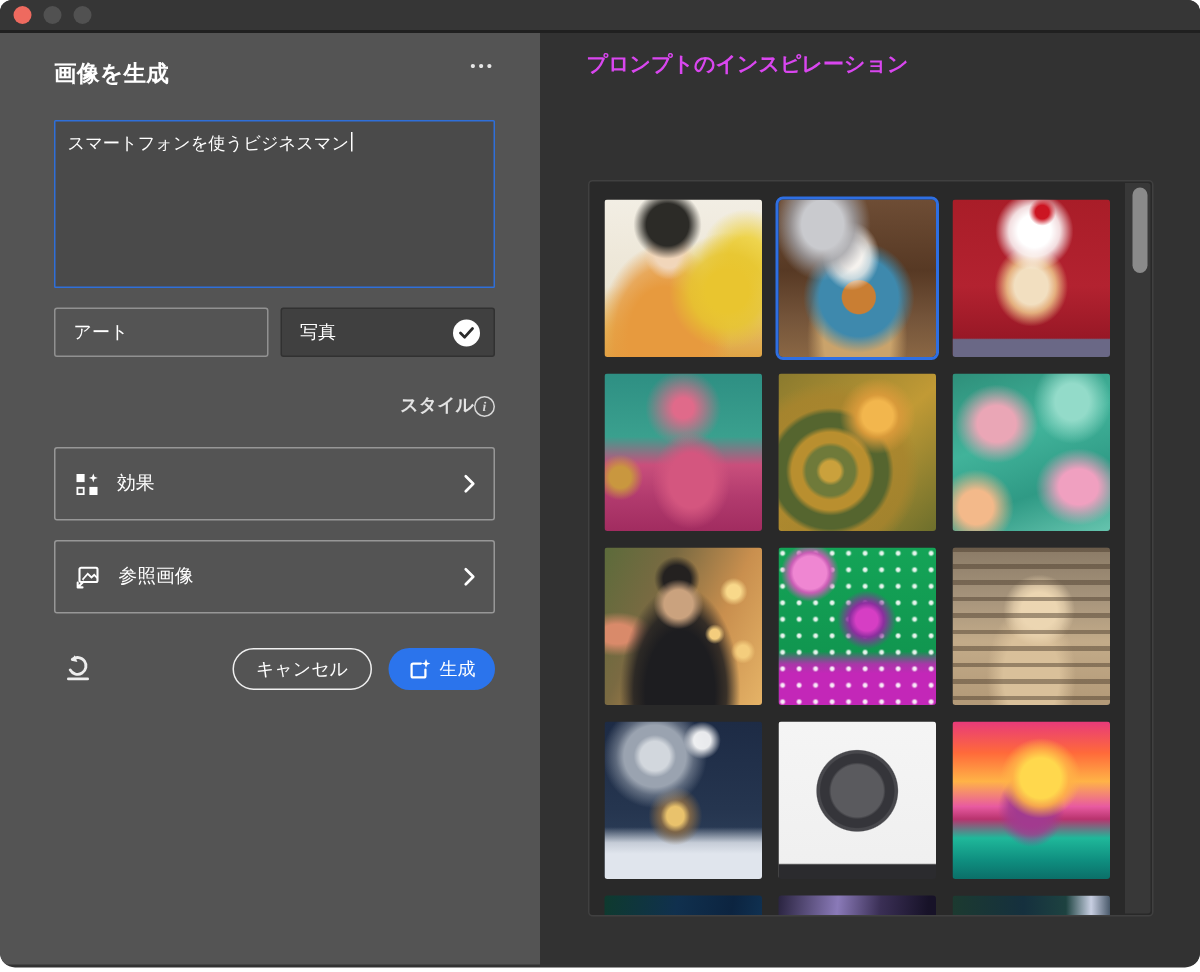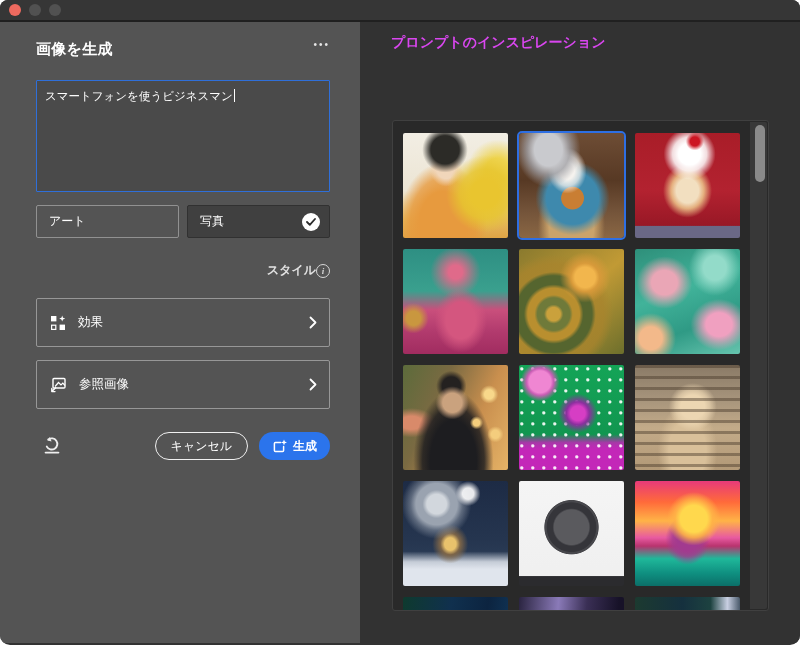--- a/index.html
+++ b/index.html
@@ -49,21 +49,21 @@
     color:#ffffff; font-size:12.5px; cursor:pointer; background:transparent; }
   .style-row:first-of-type { margin-top:19px; }
   .style-row .row-label { margin-left:12px; flex:1; text-align:left; }
 
   .footer { display:flex; align-items:center; margin-top:23px; }
   .reset-btn { background:none; border:none; cursor:pointer; padding:0; margin-left:6px; }
   .footer .spacer { flex:1; }
   .pill { height:28px; border-radius:14px; font-size:12px; display:inline-flex;
     align-items:center; cursor:pointer; }
   .cancel { border:1.5px solid #f0f0f0; background:transparent; color:#ffffff; padding:0 15px; }
-  .generate { border:none; background:#2b74ec; color:#ffffff; padding:0 13px; gap:6px; margin-left:11px; font-weight:700;}
+  .generate { border:none; background:#2b74ec; color:#ffffff; padding:0 13px; gap:6px; margin-left:11px; font-weight:400;}
 
   
   .right { flex:1; background:#323232; position:relative; }
   .insp-title { margin:12px 0 0 31px; color:#d946ef; font-size:14px; font-weight:700; }
   .insp-sub { margin:7px 0 0 31px; width:356px; color:#cbcbcb; font-size:12px; line-height:1.55; }
   .gallery { position:absolute; left:32px; top:98px; width:377px; height:491px;
     background:#292929; border:1px solid #404040; border-radius:3px; overflow:hidden; }
   .grid { display:grid; grid-template-columns:repeat(3,105px); grid-auto-rows:105px;
     gap:11px; padding:12px 0 0 10px; }
   .tile { width:105px; height:105px; border-radius:2px; cursor:pointer; }

